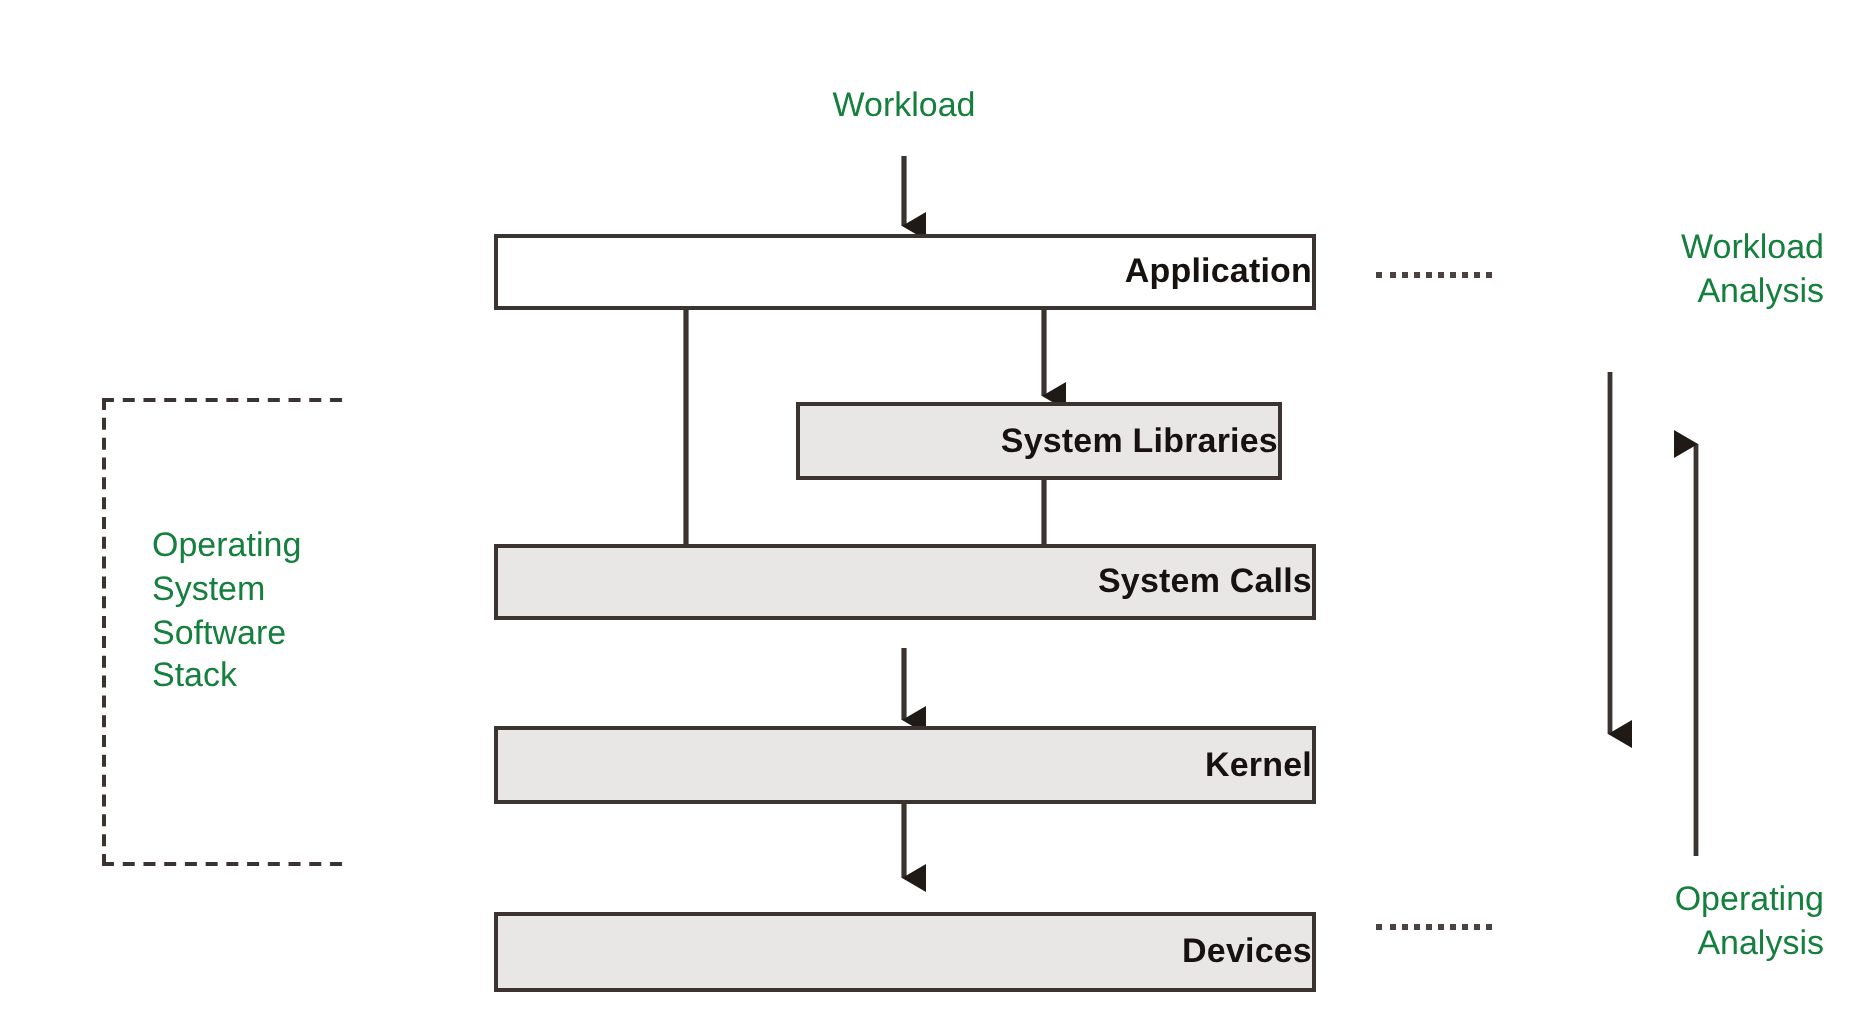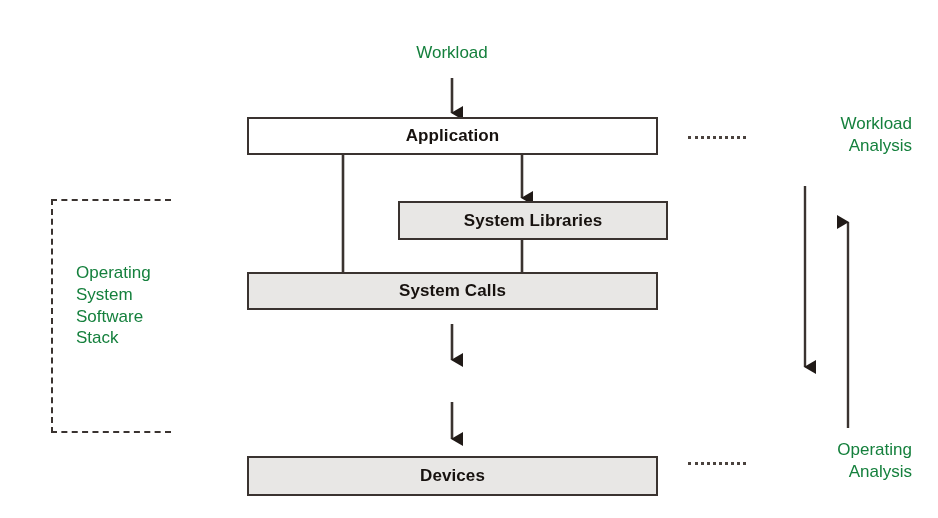--- a/index.html
+++ b/index.html
@@ -21,21 +21,21 @@
     top: 0;
     width: 938px;
     height: 518px;
   }
   .node-box {
     position: absolute;
     box-sizing: border-box;
     border: 2px solid #3a3330;
     display: flex;
     align-items: center;
-    justify-content: center;
+    justify-content: flex-end;
     font-weight: bold;
     font-size: 17px;
     color: #17120f;
     letter-spacing: 0.1px;
     z-index: 3;
   }
   .node-box.fill-white { background: #ffffff; }
   .node-box.fill-gray  { background: #e8e7e5; }
 
   .free-label {
@@ -120,28 +120,31 @@
 System
 Software
 Stack</div>
 
   <div class="free-label center-align" style="left:372px; top:42px; width:160px;">Workload</div>
 
   <div class="node-box fill-white" style="left:247px; top:117px; width:411px; height:38px;">
     <span>Application</span>
   </div>
 
-  <div class="node-box fill-gray" style="left:398px; top:201px; width:270px; height:39px;">
+  <div class="node-box fill-gray" style="left:398px; top:201px; width:243px; height:39px;">
     <span>System Libraries</span>
   </div>
 
   <div class="node-box fill-gray" style="left:247px; top:272px; width:411px; height:38px;">
     <span>System Calls</span>
   </div>
 
+  <div class="node-box fill-gray" style="left:247px; top:363px; width:411px; height:39px;">
+    <span>Kernel</span>
+  </div>
 
   <div class="node-box fill-gray" style="left:247px; top:456px; width:411px; height:40px;">
     <span>Devices</span>
   </div>
 
   <div class="leader" style="left:688px; top:136px; width:58px;"></div>
   <div class="free-label right-align" style="left:740px; top:113px; width:172px;">Workload
 Analysis</div>
 
   <div class="leader" style="left:688px; top:462px; width:58px;"></div>

